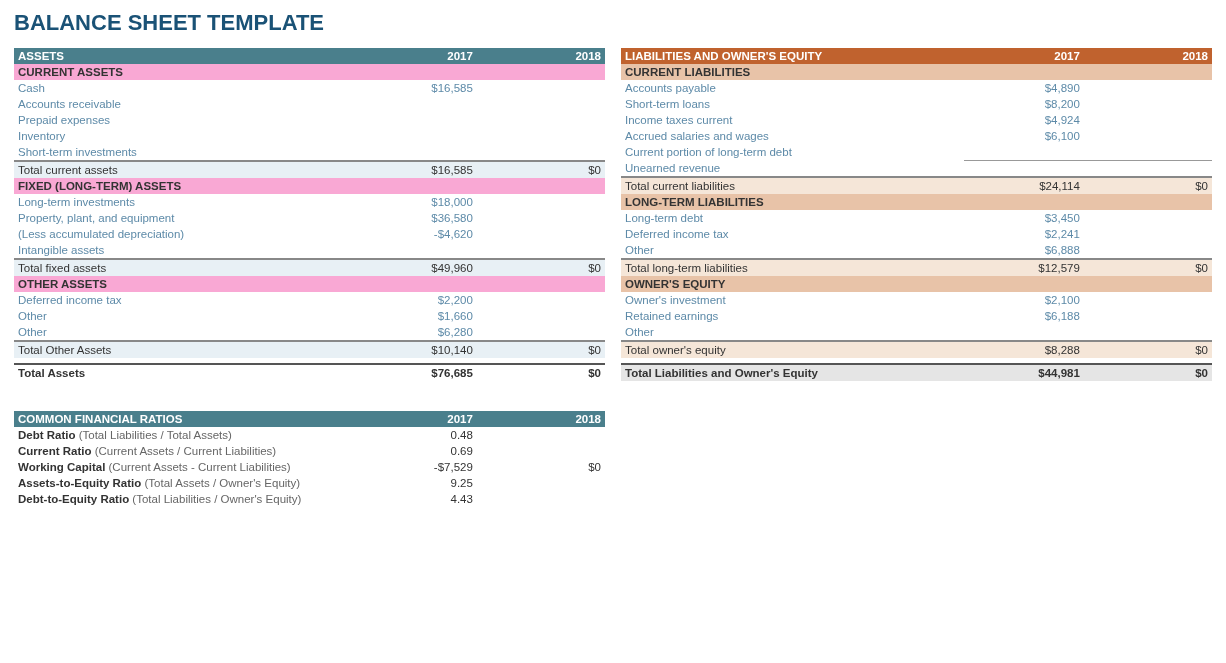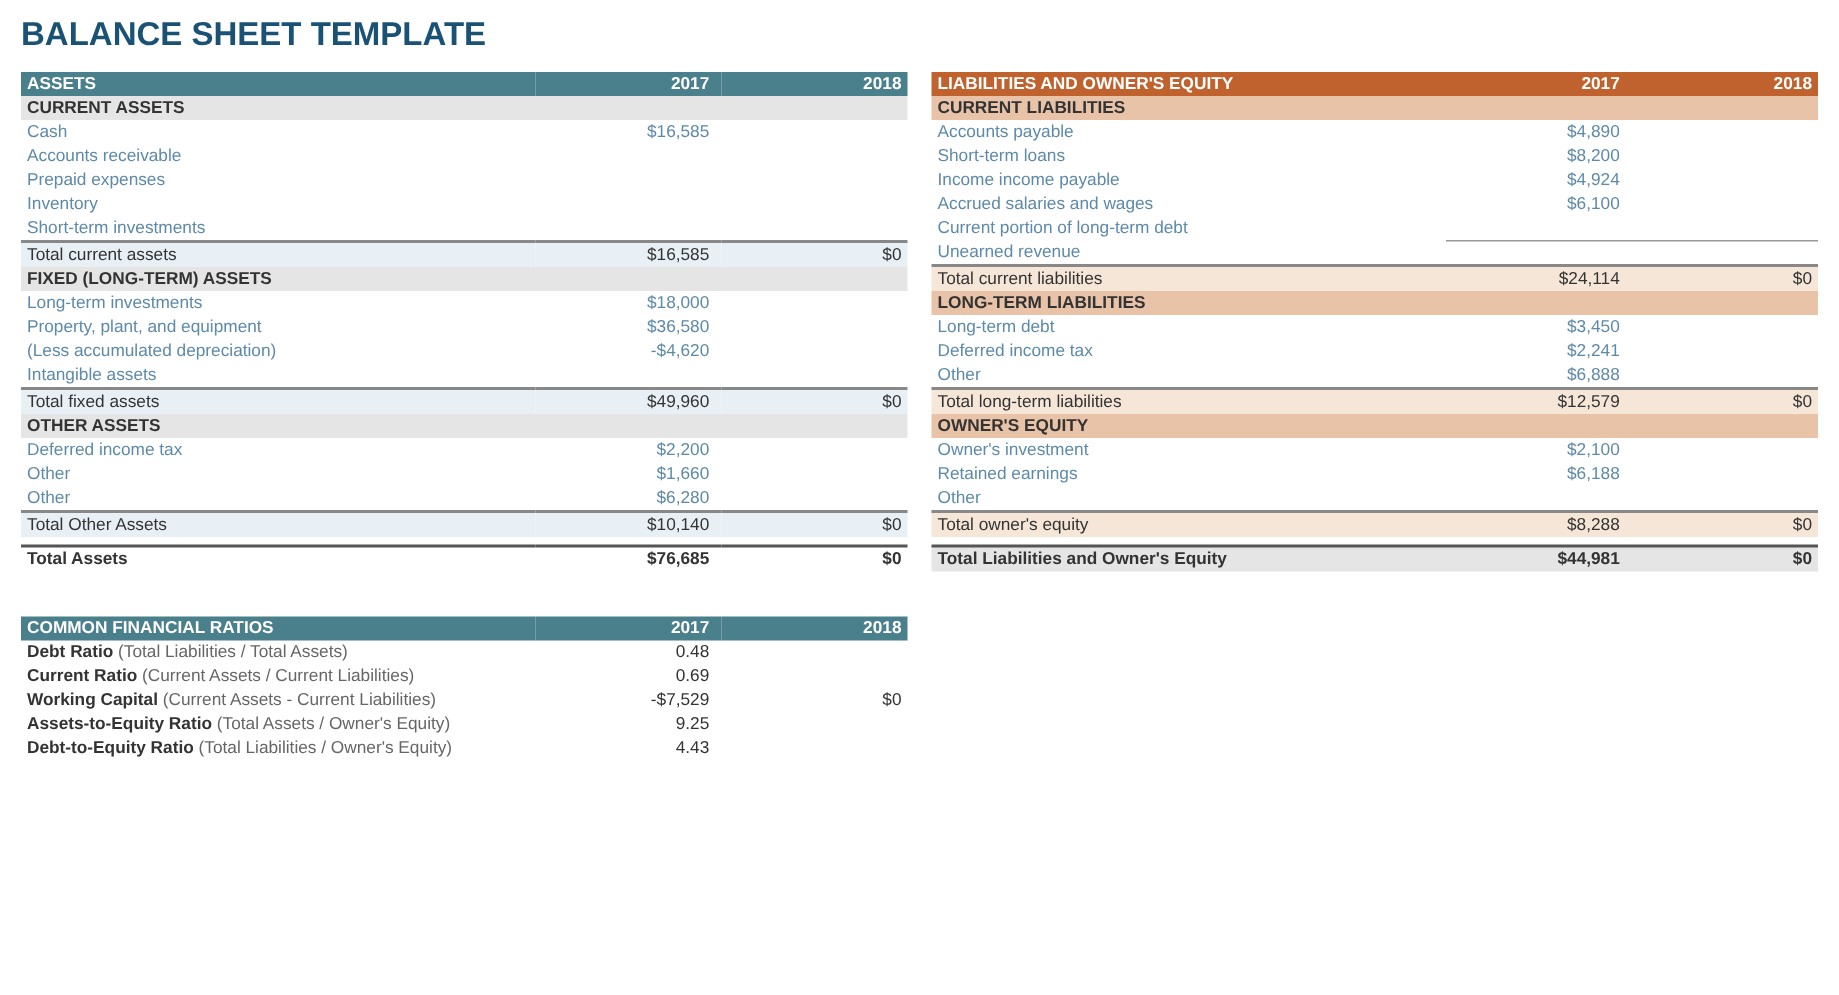--- a/index.html
+++ b/index.html
@@ -41,21 +41,21 @@
       color: #fff;
       font-weight: bold;
     }
     .hdr-liabilities {
       background-color: #c0622e;
       color: #fff;
       font-weight: bold;
     }
     
     .sec-hdr {
-      background-color: #e5e5e5;
+      background-color: #f9a8d4;
       font-weight: bold;
       color: #333;
     }
     .sec-hdr-right {
       background-color: #e8c3a8;
       font-weight: bold;
       color: #333;
     }
     
     .data-row td { color: #5d8aa8; }
@@ -284,21 +284,21 @@
         <td>Accounts payable</td>
         <td style="text-align:right;padding-right:8px;">$4,890</td>
         <td style="text-align:right;padding-right:4px;"></td>
       </tr>
       <tr class="data-row">
         <td>Short-term loans</td>
         <td style="text-align:right;padding-right:8px;">$8,200</td>
         <td style="text-align:right;padding-right:4px;"></td>
       </tr>
       <tr class="data-row">
-        <td>Income income payable</td>
+        <td>Income taxes current</td>
         <td style="text-align:right;padding-right:8px;">$4,924</td>
         <td style="text-align:right;padding-right:4px;"></td>
       </tr>
       <tr class="data-row">
         <td>Accrued salaries and wages</td>
         <td style="text-align:right;padding-right:8px;">$6,100</td>
         <td style="text-align:right;padding-right:4px;"></td>
       </tr>
       <tr class="data-row">
         <td>Current portion of long-term debt</td>

